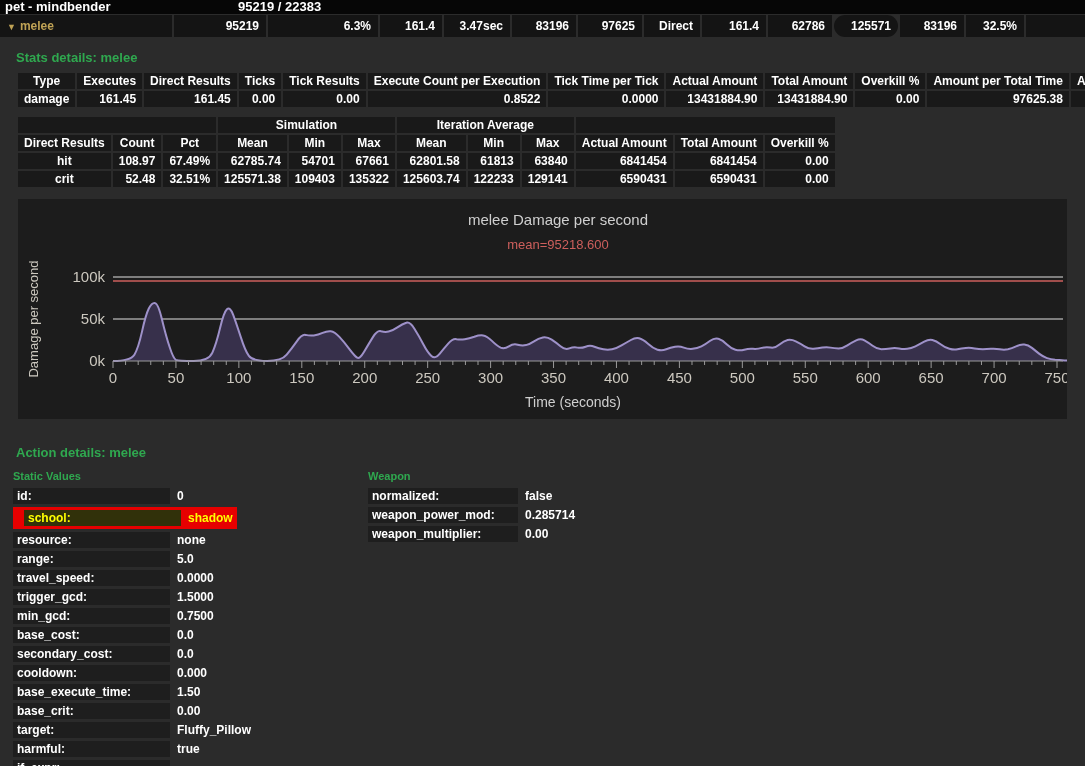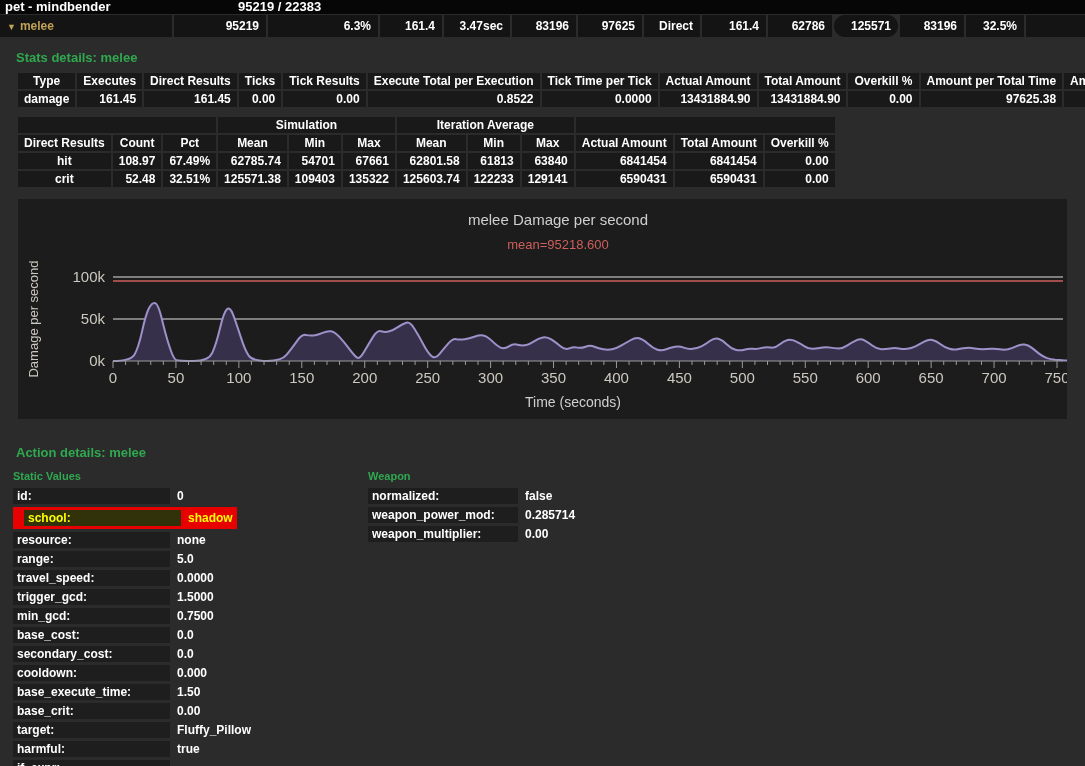--- a/index.html
+++ b/index.html
@@ -73,21 +73,21 @@
 <div class="section-title">Stats details: melee</div>
 
 <table id="table1">
   <thead>
       <tr>
         <th>Type</th>
         <th>Executes</th>
         <th>Direct Results</th>
         <th>Ticks</th>
         <th>Tick Results</th>
-        <th>Execute Total per Execution</th>
+        <th>Execute Count per Execution</th>
         <th>Tick Time per Tick</th>
         <th>Actual Amount</th>
         <th>Total Amount</th>
         <th>Overkill %</th>
         <th>Amount per Total Time</th>
         <th>Amount per Total Execute Time</th>
       </tr>
     </thead>
     <tbody>
       <tr>

